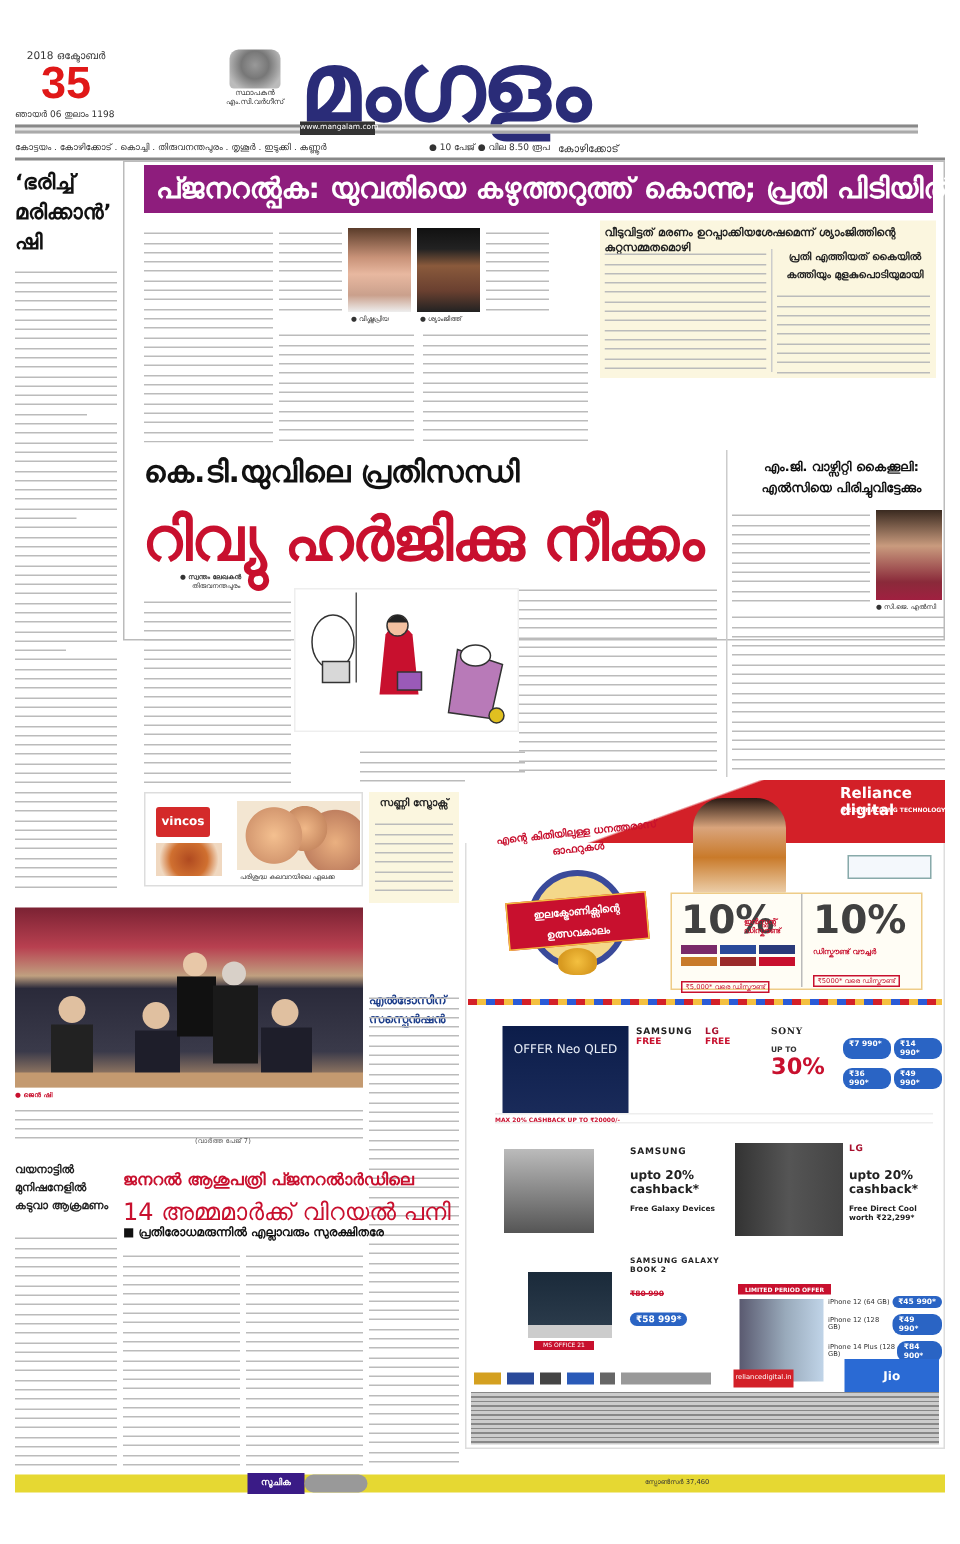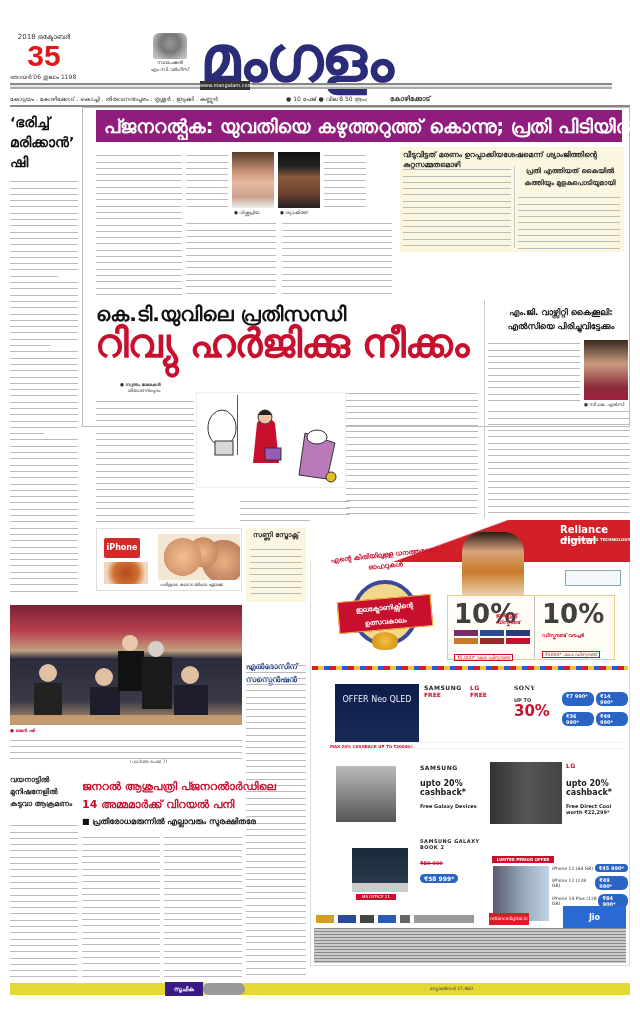--- a/index.html
+++ b/index.html
@@ -11,35 +11,35 @@
 .date-bot{font-size:6px;color:#333;margin-top:2px}
 .emblem{left:140px;top:33px;width:60px;height:50px;text-align:center}
 .emblem-logo{width:34px;height:26px;margin:0 auto;border-radius:6px 6px 3px 3px;background:radial-gradient(circle at 50% 40%,#999 0,#777 40%,#bbb 80%)}
 .emblem-t{font-size:5px;color:#333}
 .logo{left:200px;top:30px;height:58px;font-family:"DejaVu Sans",sans-serif;font-weight:bold;font-size:64px;color:#2a2c78;letter-spacing:-2px;line-height:58px}
 .mast-rule{left:10px;top:83px;width:602px;height:6px;border-top:2px solid #888;border-bottom:2px solid #aaa;background:#e6e6e6}
 .url-box{left:200px;top:81px;width:50px;height:9px;background:#333;color:#fff;font-size:5px;line-height:9px;text-align:center}
 .edition-row{left:10px;top:95px;width:620px;height:8px;font-size:6px;color:#333}
 .edition-row .cities{position:absolute;left:0}
 .edition-row .price{position:absolute;left:276px}
-.edition-row .city{position:absolute;left:380px;font-weight:bold;font-size:7px}
+.edition-row .city{position:absolute;left:362px;font-weight:normal;font-size:7px}
 .rule-main{left:10px;top:105px;width:620px;height:2px;background:#888}
 .side-head{left:10px;top:112px;width:70px;font-size:14px;font-weight:bold;color:#111;line-height:20px}
 .txt{font-size:4.4px;line-height:6.3px;color:#555;text-align:justify;overflow:hidden;letter-spacing:.1px}
 .txt span{display:block;height:6.3px;border-bottom:1.6px solid #bbb;margin-bottom:0}
 .top-box{left:82px;top:107px;width:548px;height:320px;border:1px solid #bbb}
 .banner{left:96px;top:110px;width:526px;height:32px;background:#8e1d7d;color:#fff;font-size:19px;font-weight:bold;line-height:32px;padding-left:8px;white-space:nowrap}
 .photo1{left:232px;top:152px;width:42px;height:56px;background:linear-gradient(180deg,#5a3c2a 0,#c89278 35%,#e8b8a0 55%,#caa08c 80%,#eee 100%)}
 .photo2{left:278px;top:152px;width:42px;height:56px;background:linear-gradient(180deg,#111 0,#222 25%,#8a5a3c 45%,#6a4030 75%,#222 100%)}
 .cap{font-size:4.5px;color:#333}
 .inner-box{left:400px;top:147px;width:224px;height:105px;background:#fbf6df}
 .inner-head{left:403px;top:150px;width:220px;font-size:7.5px;font-weight:bold;color:#222}
 .inner-sub{left:520px;top:165px;width:100px;font-size:7px;font-weight:bold;color:#222;text-align:center;line-height:12px}
 .kicker{left:96px;top:302px;font-size:20px;font-weight:bold;color:#111;white-space:nowrap}
-.big-head{left:95px;top:318px;font-size:40px;font-weight:bold;color:#c8102e;white-space:nowrap;line-height:50px;letter-spacing:-1px}
+.big-head{left:95px;top:335px;font-size:40px;font-weight:bold;color:#c8102e;white-space:nowrap;line-height:50px;letter-spacing:-1px}
 .vline{background:#ccc;width:1px}
 .mg-head{left:486px;top:305px;width:150px;font-size:8.5px;font-weight:bold;color:#111;text-align:center;line-height:14px}
 .mg-photo{left:584px;top:340px;width:44px;height:60px;background:linear-gradient(180deg,#3a2a20 0,#c99b7e 40%,#8a2a3a 80%,#a02040 100%)}
 .cartoon{left:196px;top:392px;width:150px;height:96px;background:#fff;border:1px solid #eee}
 .ad-vincos{left:96px;top:528px;width:146px;height:63px;border:1px solid #ddd;background:#fff}
 .vin-logo{left:104px;top:538px;width:36px;height:20px;background:#d42a2a;color:#fff;font-size:8px;font-weight:bold;text-align:center;line-height:20px;border-radius:2px}
 .vin-faces{left:158px;top:534px;width:82px;height:46px;background:radial-gradient(circle at 30% 50%,#f4c090 0,#d49870 30%,transparent 31%),radial-gradient(circle at 55% 40%,#f0b888 0,#c88a62 28%,transparent 29%),radial-gradient(circle at 80% 60%,#eab080 0,#c08060 30%,transparent 31%),#f3e6d2}
 .sunny-box{left:246px;top:528px;width:60px;height:74px;background:#fbf6df}
 .sunny-head{left:248px;top:531px;width:56px;font-size:7px;font-weight:bold;text-align:center}
 .eldos-head{left:246px;top:660px;width:60px;font-size:8px;font-weight:bold;color:#1c3d8a;line-height:13px}
@@ -66,21 +66,21 @@
 .ltd{left:492px;top:856px;width:62px;height:7px;background:#c8102e;color:#fff;font-size:4px;line-height:7px;text-align:center;font-weight:bold}
 .phones{left:493px;top:866px;width:56px;height:55px;background:linear-gradient(90deg,#5a5a70,#9ab 55%,#c0d4e8)}
 .jio{left:563px;top:906px;width:63px;height:23px;background:#2a6ad4;color:#fff;font-size:8px;font-weight:bold;text-align:center;line-height:23px}
 .rel-url{left:489px;top:913px;width:40px;height:12px;background:#d32028;color:#fff;font-size:4.5px;text-align:center;line-height:12px}
 .fine{left:314px;top:928px;width:312px;height:35px;background:repeating-linear-gradient(180deg,#888 0 1px,#ccc 1px 3px)}
 .china{left:10px;top:605px;width:232px;height:120px;background:linear-gradient(180deg,#7b2233 0,#b84050 22%,#c0a080 38%,#2a2a3a 45%,#3a3a4a 80%,#c49a70 100%)}
 .china-cap{left:10px;top:728px;width:232px}
 .china-cap .lead{color:#c8102e;font-weight:bold}
 .wy-head{left:10px;top:774px;width:68px;font-size:7.5px;font-weight:bold;line-height:12px}
 .gh-head1{left:82px;top:780px;font-size:11px;font-weight:bold;color:#c8102e;white-space:nowrap}
-.gh-head2{left:82px;top:798px;font-size:11px;font-weight:bold;color:#c8102e;white-space:nowrap}
+.gh-head2{left:82px;top:798px;font-size:16px;font-weight:normal;color:#c8102e;white-space:nowrap}
 .gh-sub{left:82px;top:817px;font-size:8px;font-weight:bold;color:#111;white-space:nowrap}
 .footer{left:10px;top:983px;width:620px;height:12px;background:#e6d832}
 .footer-tab{left:165px;top:982px;width:38px;height:14px;background:#3a1b86;color:#fff;font-size:6px;font-weight:bold;text-align:center;line-height:14px}
 .footer-gray{left:203px;top:983px;width:42px;height:12px;background:#999;border-radius:6px}
 .footer-rel{left:430px;top:983px;font-size:4.5px;color:#333;line-height:12px}
 </style>
 </head>
 <body>
 
 <div class="abs date-block">
@@ -387,21 +387,21 @@
     <span></span>
     <span></span>
     <span></span>
     <span></span>
     <span></span>
     <span></span>
     <span></span>
   </div>
 
 <div class="abs ad-vincos"></div>
-<div class="abs vin-logo">iPhone</div>
+<div class="abs vin-logo">vincos</div>
 <div class="abs" style="left:104px;top:562px;width:44px;height:22px;background:radial-gradient(circle,#b04a20 0,#d07030 50%,#f0d8c0 80%)"></div>
 <div class="abs vin-faces"></div>
 <div class="abs cap" style="left:160px;top:582px">പരിശുദ്ധ കലവറയിലെ ഏലക്ക</div>
 
 <div class="abs sunny-box"></div>
 <div class="abs sunny-head">സണ്ണി സ്ട്രോക്സ്</div>
 <div class="abs txt" style="left:250px;top:544px;width:52px;height:56px">
     <span></span>
     <span></span>
     <span></span>

